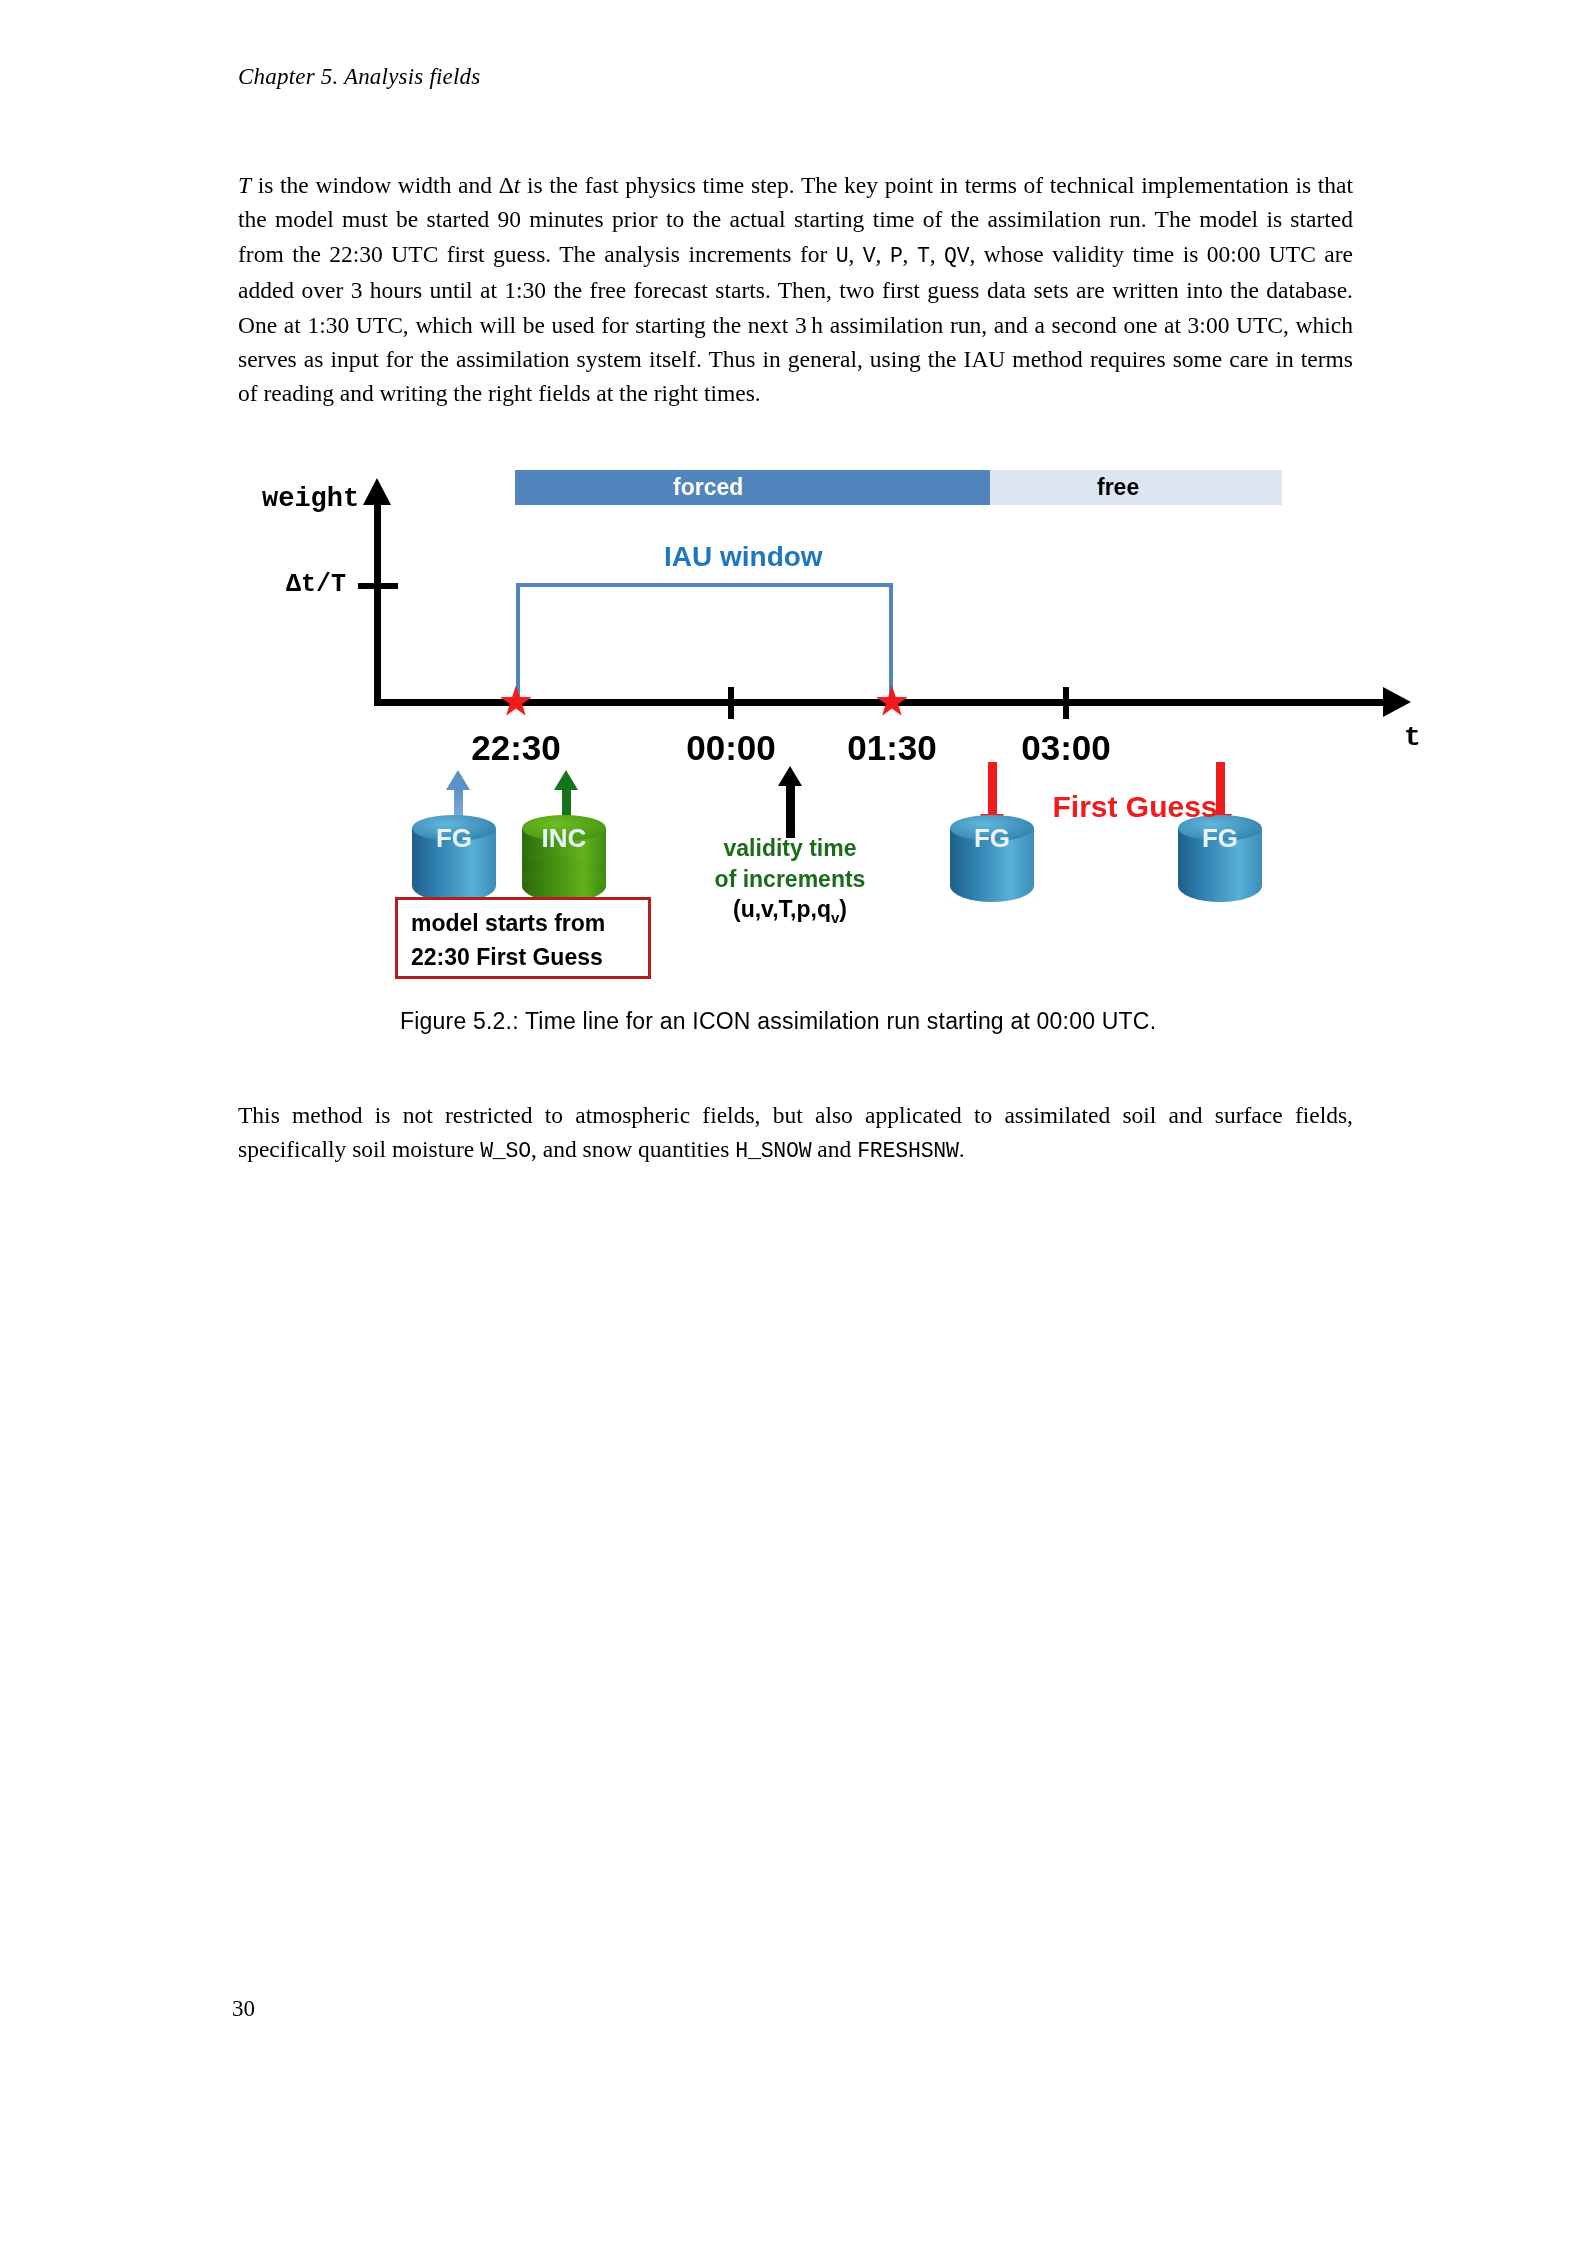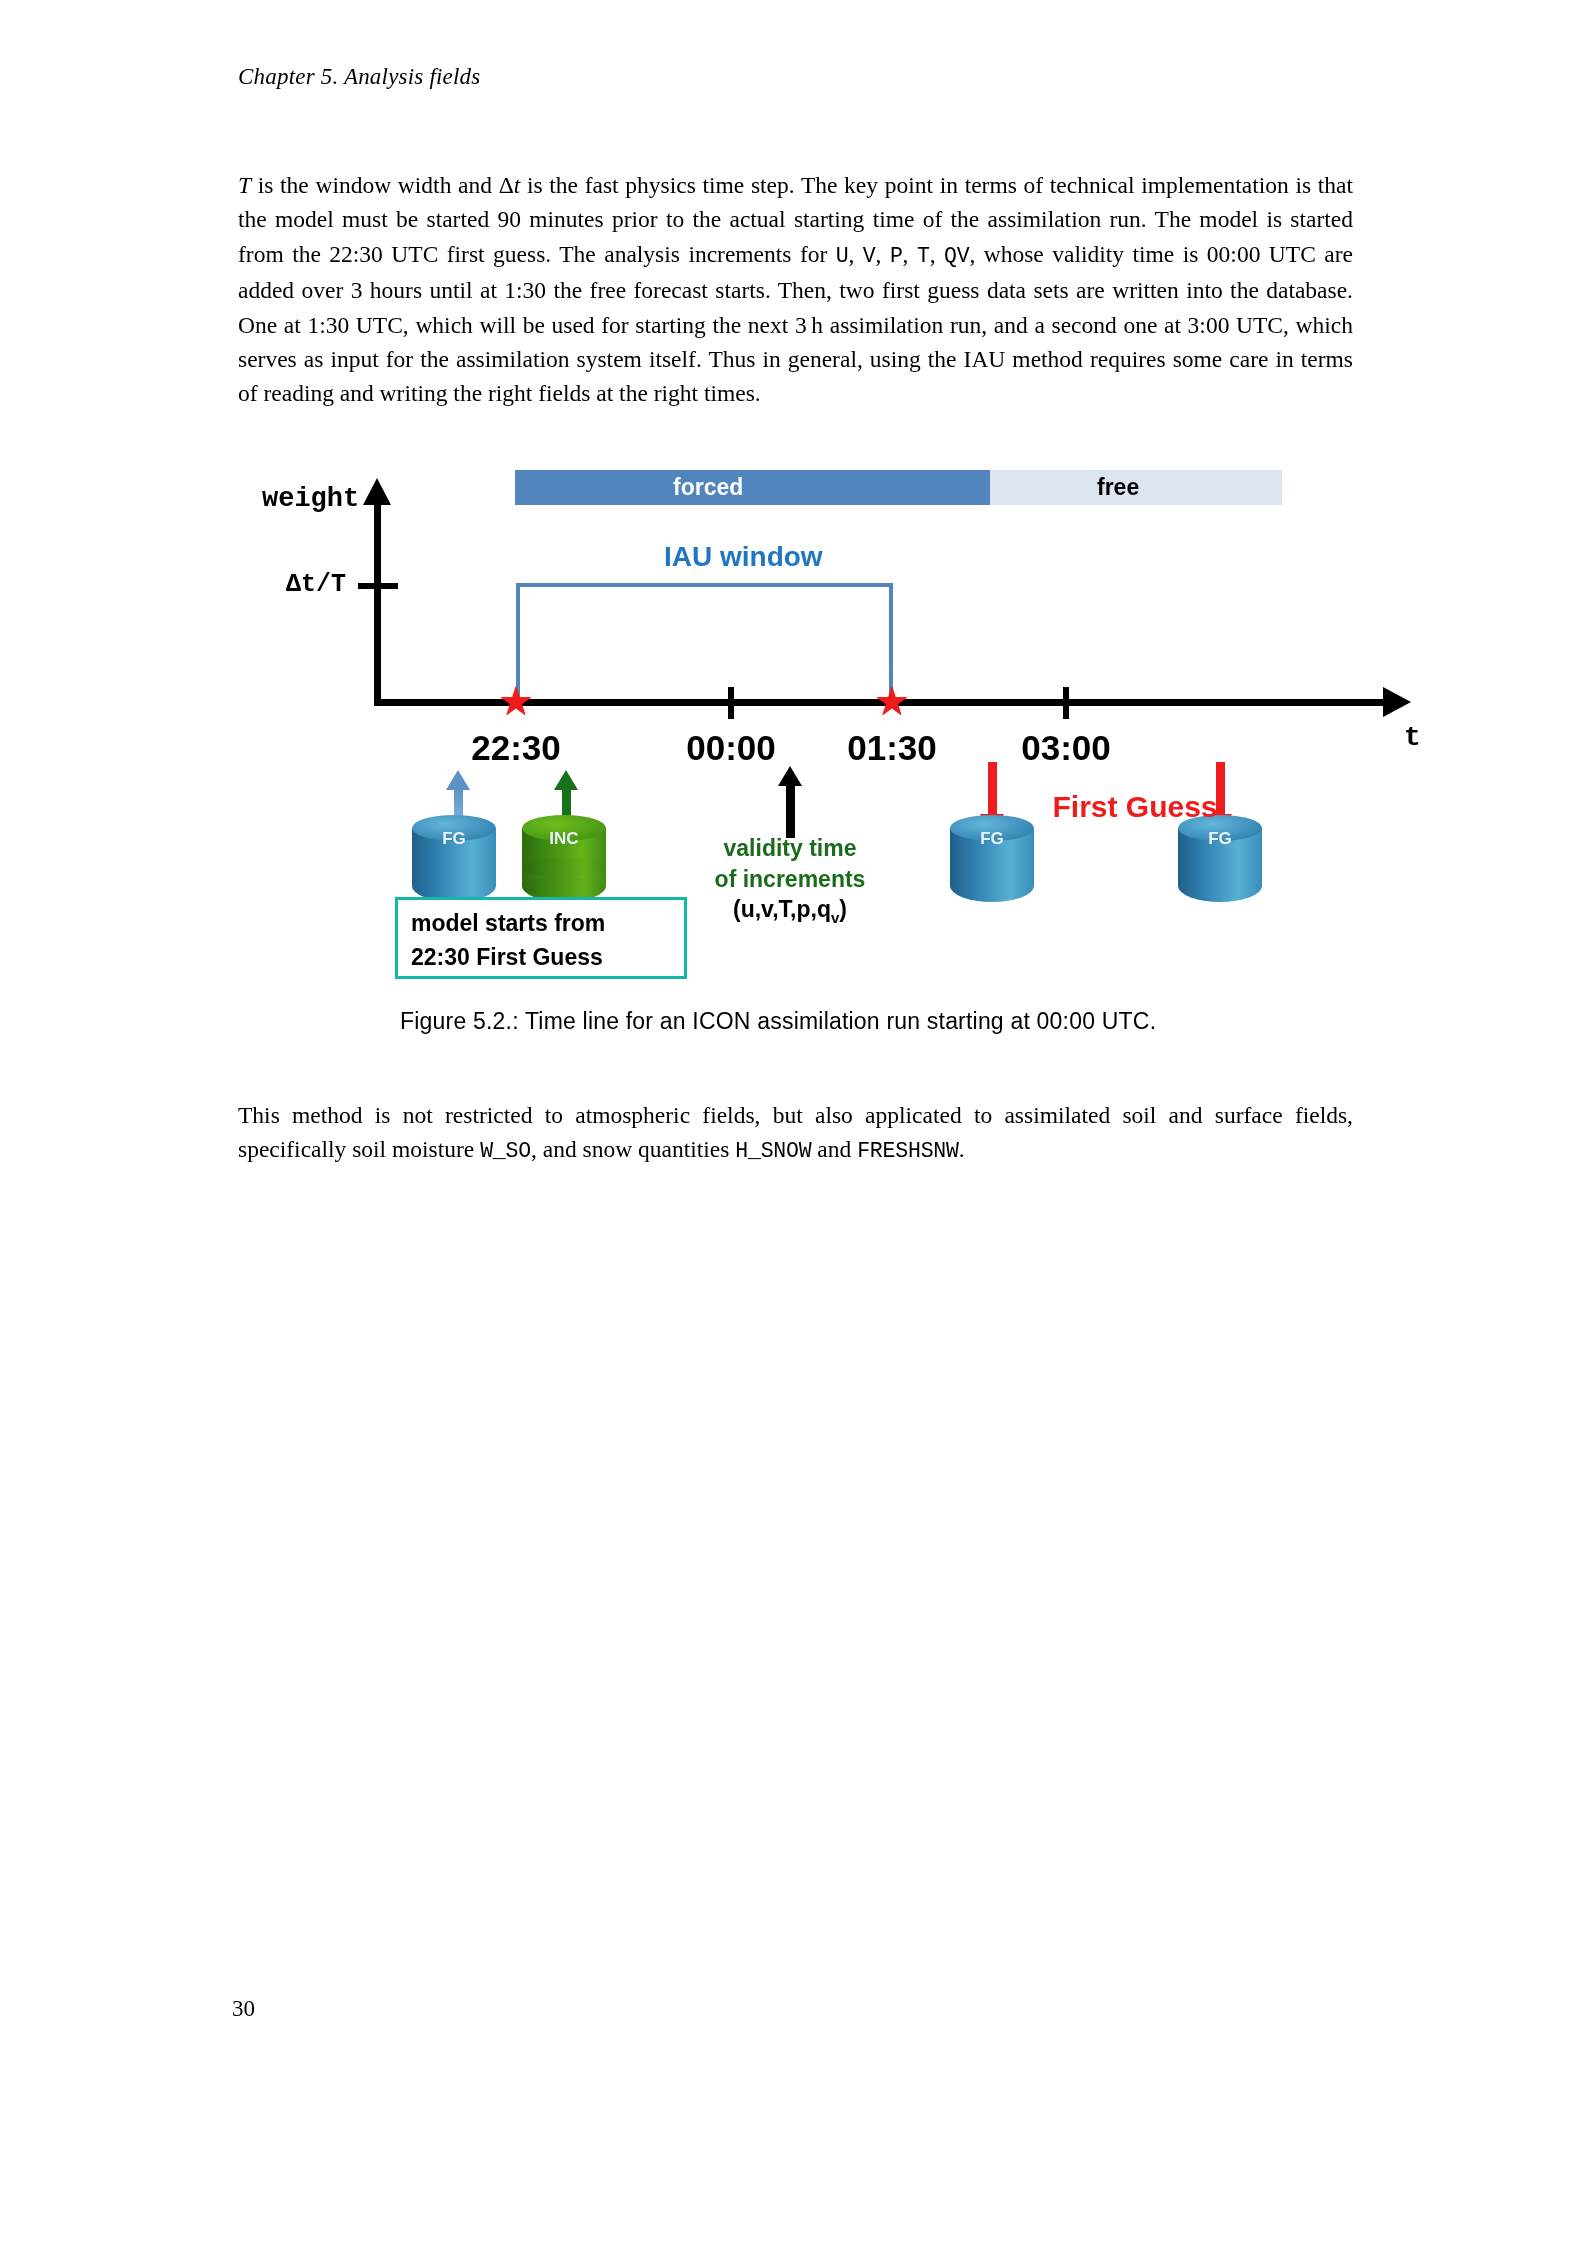--- a/index.html
+++ b/index.html
@@ -258,26 +258,26 @@
   .cyl .ring1, .cyl .ring2 {
     position: absolute;
     left: 0;
     width: 84px; height: 20px;
     border-radius: 50%;
   }
   .cyl .ring1 { top: 42px; }
   .cyl .ring2 { top: 62px; }
   .cyl .cap-label {
     position: absolute;
-    left: 0; top: 14px;
+    left: 0; top: 8px;
     width: 84px;
     text-align: center;
     font-family: "Liberation Sans", sans-serif;
     font-weight: bold;
-    font-size: 17px;
+    font-size: 26px;
     color: #eaf2fa;
     z-index: 5;
   }
 
   .cyl.blue .body {
     background: linear-gradient(to right, #1f5f8b 0%, #2f7fae 28%, #57b0d6 72%, #3a8db8 100%);
   }
   .cyl.blue .top {
     background: radial-gradient(ellipse at 40% 35%, #62b6db 0%, #3888b6 70%, #2a6f9b 100%);
   }
@@ -295,23 +295,23 @@
   .cyl.green .ring1, .cyl.green .ring2 {
     background: linear-gradient(to right, #2a6209 0%, #3d8511 30%, #5fae1a 75%, #3c8510 100%);
     opacity: 0.55;
   }
 
   
   .callout {
     position: absolute;
     left: 395px;
     top: 897px;
-    width: 292px;
+    width: 256px;
     height: 82px;
-    border: 3px solid #14b8a6;
+    border: 3px solid #b91c1c;
     background: #fff;
     box-sizing: border-box;
     font-family: "Liberation Sans", sans-serif;
     font-weight: bold;
     font-size: 23px;
     line-height: 34px;
     padding: 6px 0 0 13px;
     color: #000;
   }
 

